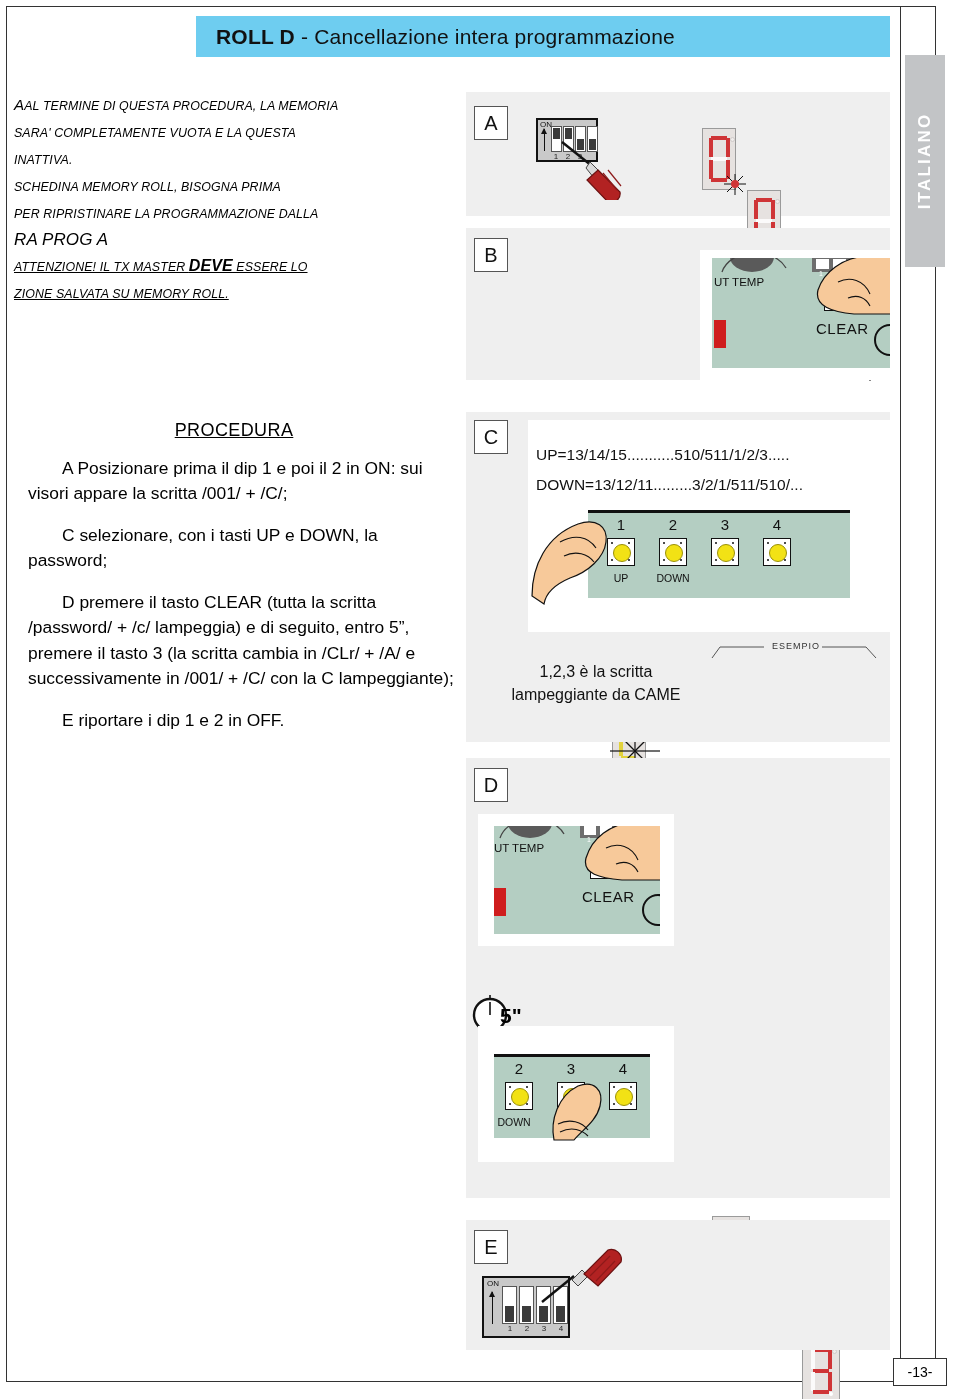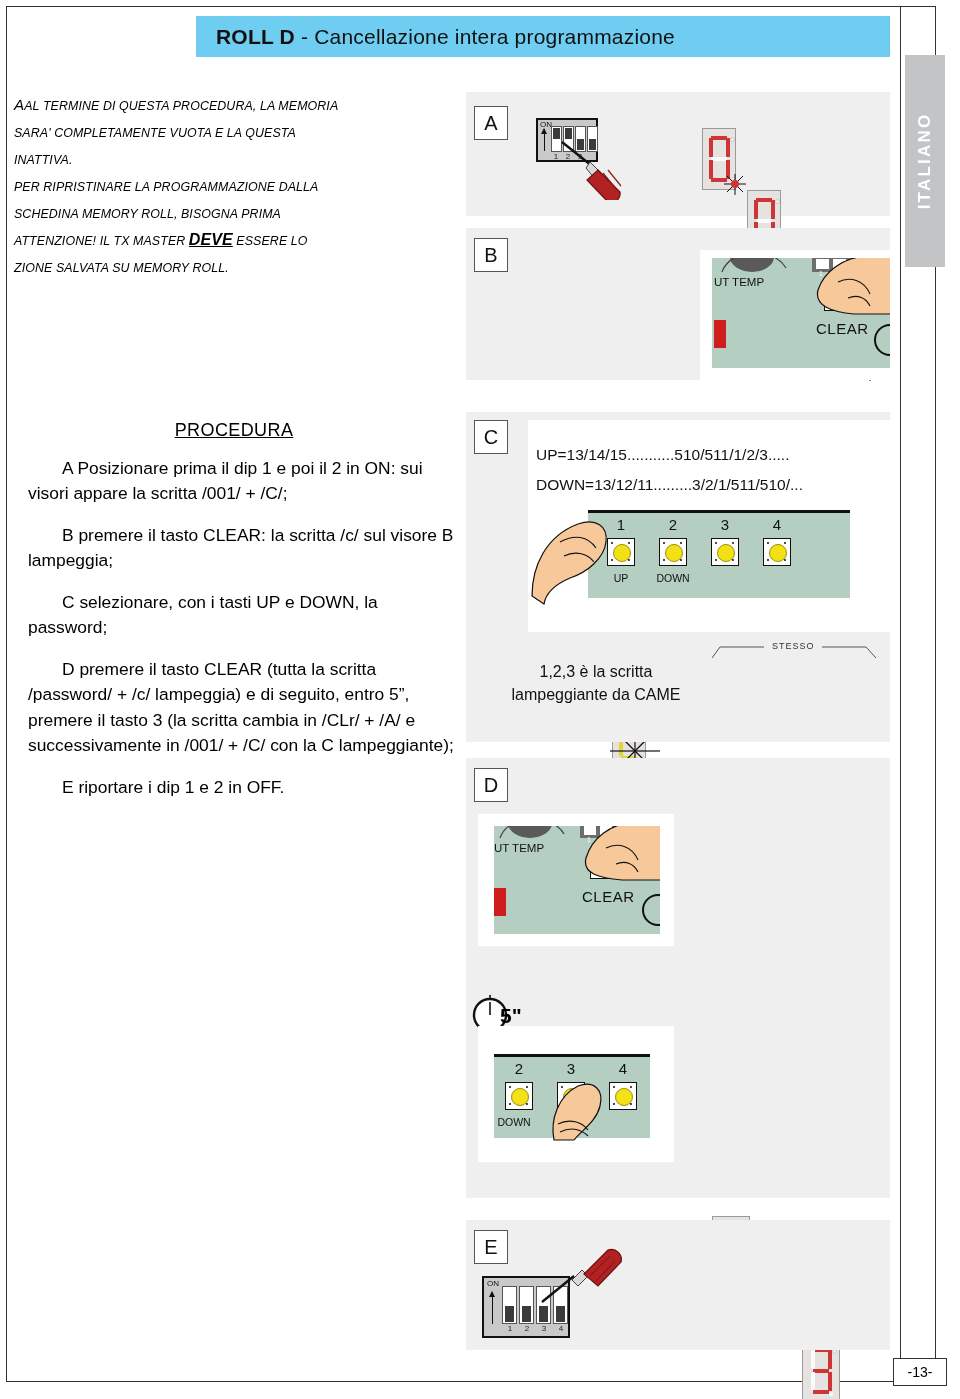--- a/index.html
+++ b/index.html
@@ -21,21 +21,21 @@
   .side-tab span{position:absolute;left:50%;top:50%;transform:translate(-50%,-50%) rotate(-90deg);
     white-space:nowrap;color:#fff;font-weight:bold;font-size:17px;letter-spacing:2.2px;}
 
   
   .intro{position:absolute;left:14px;top:92px;width:440px;font-style:italic;font-size:15.2px;line-height:26px;
          letter-spacing:.1px;}
   .intro p{margin:0;}
   .sc{font-size:12.4px;}
   .cap{font-size:15.2px;}
   .big{font-size:17px;font-style:italic;}
-  .u{}
+  .u{text-decoration:underline;}
   .bold-u{font-weight:bold;text-decoration:underline;font-size:16px;}
 
   
   .proc{position:absolute;left:14px;top:418px;width:440px;font-size:17.4px;line-height:25.5px;}
   .proc-title{text-align:center;text-decoration:underline;font-size:18px;margin-bottom:12px;letter-spacing:.4px;}
   .proc p{margin:0 0 16px 14px;text-indent:34px;}
 
   
   .panel{position:absolute;background:#efefef;}
   .panelA{left:466px;top:92px;width:424px;height:124px;}
@@ -125,30 +125,30 @@
   </div>
 
   <div class="side-tab">
     <span>ITALIANO</span>
   </div>
 
   <div class="intro">
     <p><span class="cap">A</span><span class="sc">AL TERMINE DI QUESTA PROCEDURA, LA MEMORIA</span></p>
     <p><span class="sc">SARA' COMPLETAMENTE VUOTA E LA QUESTA</span></p>
     <p><span class="sc">INATTIVA.</span></p>
+    <p><span class="sc">SCHEDINA MEMORY ROLL, BISOGNA PRIMA</span></p>
     <p><span class="sc">PER RIPRISTINARE LA PROGRAMMAZIONE DALLA</span></p>
-    <p><span class="sc">SCHEDINA MEMORY ROLL, BISOGNA PRIMA</span></p>
+    <p><span class="big">RA PROG A</span></p>
     <p class="u"><span class="sc">ATTENZIONE! IL TX MASTER </span><span class="bold-u">DEVE</span><span class="sc"> ESSERE LO</span></p>
     <p class="u"><span class="sc">ZIONE SALVATA SU MEMORY ROLL.</span></p>
   </div>
 
   <div class="proc">
     <div class="proc-title">PROCEDURA</div>
     <p>A   Posizionare prima il dip 1 e poi il 2 in ON: sui visori appare la scritta /001/ + /C/;</p>
-    <p>B   premere il tasto CLEAR: la scritta /c/ sul visore B lampeggia;</p>
     <p>C   selezionare, con i tasti UP e DOWN, la password;</p>
     <p>D   premere il tasto CLEAR (tutta la scritta /password/ + /c/ lampeggia) e di seguito, entro 5”, premere il tasto 3 (la scritta cambia in /CLr/ + /A/  e successivamente in /001/ + /C/ con la C lampeggiante);</p>
     <p>E   riportare i dip 1 e 2 in OFF.</p>
   </div>
 
   <div class="panel panelA"></div>
   <div class="tag" style="left:474px;top:106px;">
       <span>A</span>
     </div>
 
@@ -449,21 +449,21 @@
     <path d="M2,80 C2,50 16,20 48,8 C66,2 78,10 76,26 C74,42 58,56 40,62 C26,68 16,76 14,88 Z" fill="#f7c99a" stroke="#111" stroke-width="1.2"></path>
     <path d="M30,26 C44,18 58,20 66,32" fill="none" stroke="#111" stroke-width="1.1"></path>
     <path d="M34,40 C46,34 58,38 64,46" fill="none" stroke="#111" stroke-width="1.1"></path>
   </svg>
 
   <div class="ptext2" style="left:486px;top:660px;width:220px;">
     <div>1,2,3 è la scritta</div>
     <div>lampeggiante da CAME</div>
   </div>
 
-  <div class="esempio" style="left:772px;top:641px;">STESSO</div>
+  <div class="esempio" style="left:772px;top:641px;">ESEMPIO</div>
   <svg style="position:absolute;left:710px;top:645px;" width="170" height="14">
     <path d="M2,13 L10,2 L54,2" fill="none" stroke="#555" stroke-width="1"></path>
     <path d="M112,2 L156,2 L166,13" fill="none" stroke="#555" stroke-width="1"></path>
   </svg>
 
   <div class="disp" style="left:712px;top:658px;width:38px;height:62px;">
     <div class="seg off" style="left:10px;top:7px;width:16px;height:3.5px;"></div>
     <div class="seg off" style="left:8px;top:9px;width:3.5px;height:19px;"></div>
     <div class="seg" style="left:25px;top:9px;width:3.5px;height:19px;"></div>
     <div class="seg off" style="left:10px;top:28px;width:16px;height:3.5px;"></div>

